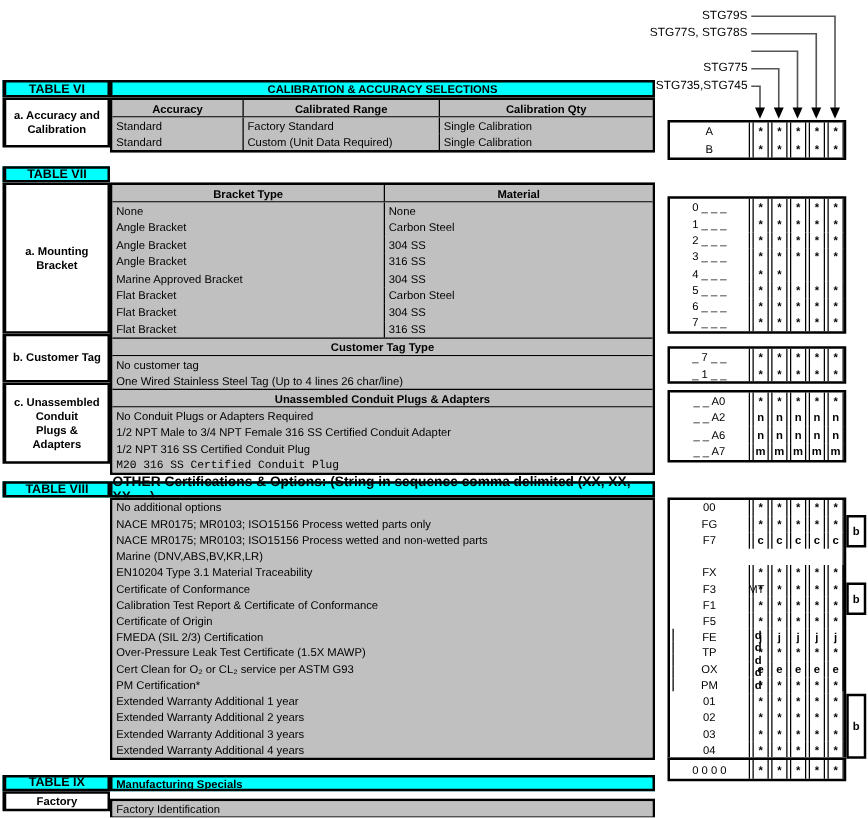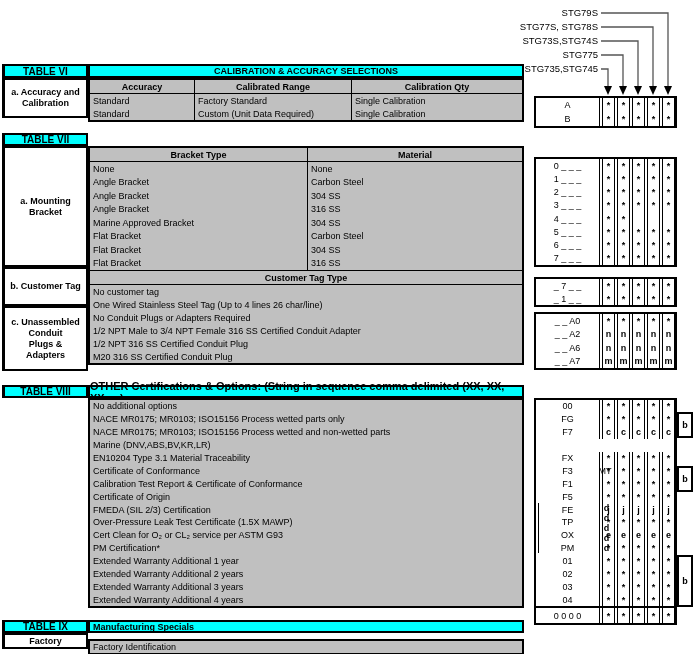--- a/index.html
+++ b/index.html
@@ -36,21 +36,20 @@
         display:flex;align-items:center;justify-content:center;}
   .modlabel{text-align:right;width:158px;line-height:12px;font-size:9.5px;white-space:nowrap;}
 </style>
 </head>
 <body>
 
 <div id="page">
 
   <div class="abs modlabel" style="right:96px;top:7px;">STG79S</div>
   <div class="abs modlabel" style="right:96px;top:21px;">STG77S, STG78S</div>
-  <div class="abs modlabel" style="right:96px;top:35px;">STG73S,STG74S</div>
   <div class="abs modlabel" style="right:96px;top:49px;">STG775</div>
   <div class="abs modlabel" style="right:96px;top:63px;">STG735,STG745</div>
 
   <svg class="abs" style="left:440px;top:0px;" width="254" height="96">
     <g stroke="#555" stroke-width="1.3" fill="none">
       <polyline points="161,13 228,13 228,87"></polyline>
       <polyline points="161,27 213,27 213,87"></polyline>
       <polyline points="161,41 198,41 198,87"></polyline>
       <polyline points="161,55 183,55 183,87"></polyline>
       <polyline points="161,69 168,69 168,87"></polyline>
@@ -175,29 +174,30 @@
           <div class="dc" style="flex:1;">316 SS</div>
         </div>
       </div>
     <div class="bandhdr" style="height:13px;">Customer Tag Type</div>
     <div>
 
         <div class="frow" style="height:13px;">No customer tag</div>
 
         <div class="frow" style="height:13px;">One Wired Stainless Steel Tag (Up to 4 lines 26 char/line)</div>
       </div>
+    <div class="bandhdr" style="height:13px;">Unassembled Conduit Plugs &amp; Adapters</div>
     <div>
 
         <div class="frow" style="height:13px;">No Conduit Plugs or Adapters Required</div>
 
         <div class="frow" style="height:13px;">1/2 NPT Male to 3/4 NPT Female 316 SS Certified Conduit Adapter</div>
 
         <div class="frow" style="height:13px;">1/2 NPT 316 SS Certified Conduit Plug</div>
 
-        <div class="frow" style="height:13px;">M20 316 SS Certified Conduit Plug</div>
+        <div class="frow" style="height:13px;font-family:Liberation Mono, monospace;">M20 316 SS Certified Conduit Plug</div>
       </div>
   </div>
 
   <div class="abs codebox" style="top:157px;">
 
       <div class="coderow" style="height:13.25px;">
         <div class="codelabel">0 _ _ _</div>
         <div class="mark">*</div>
         <div class="mark">*</div>
         <div class="mark">*</div>

